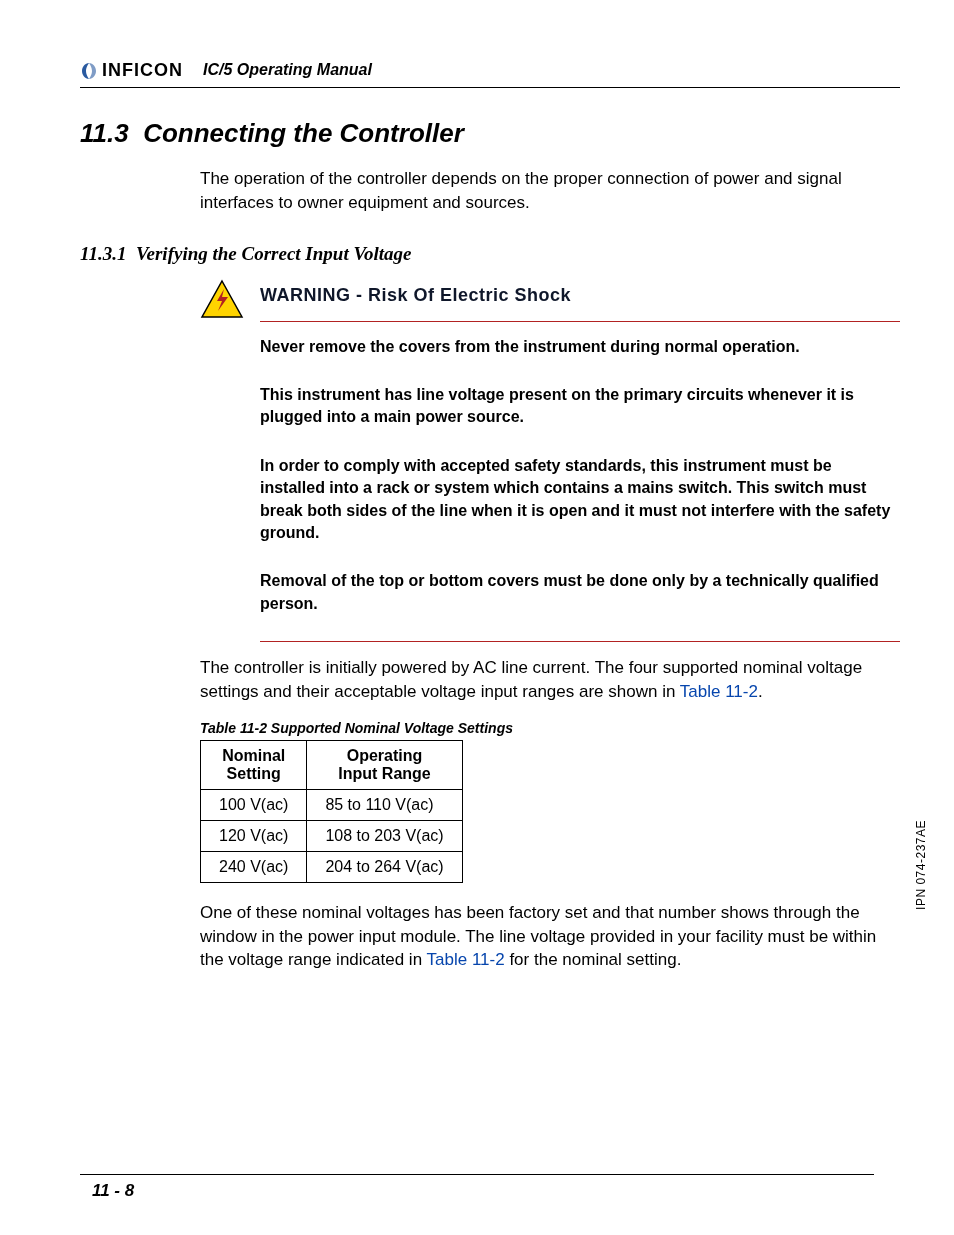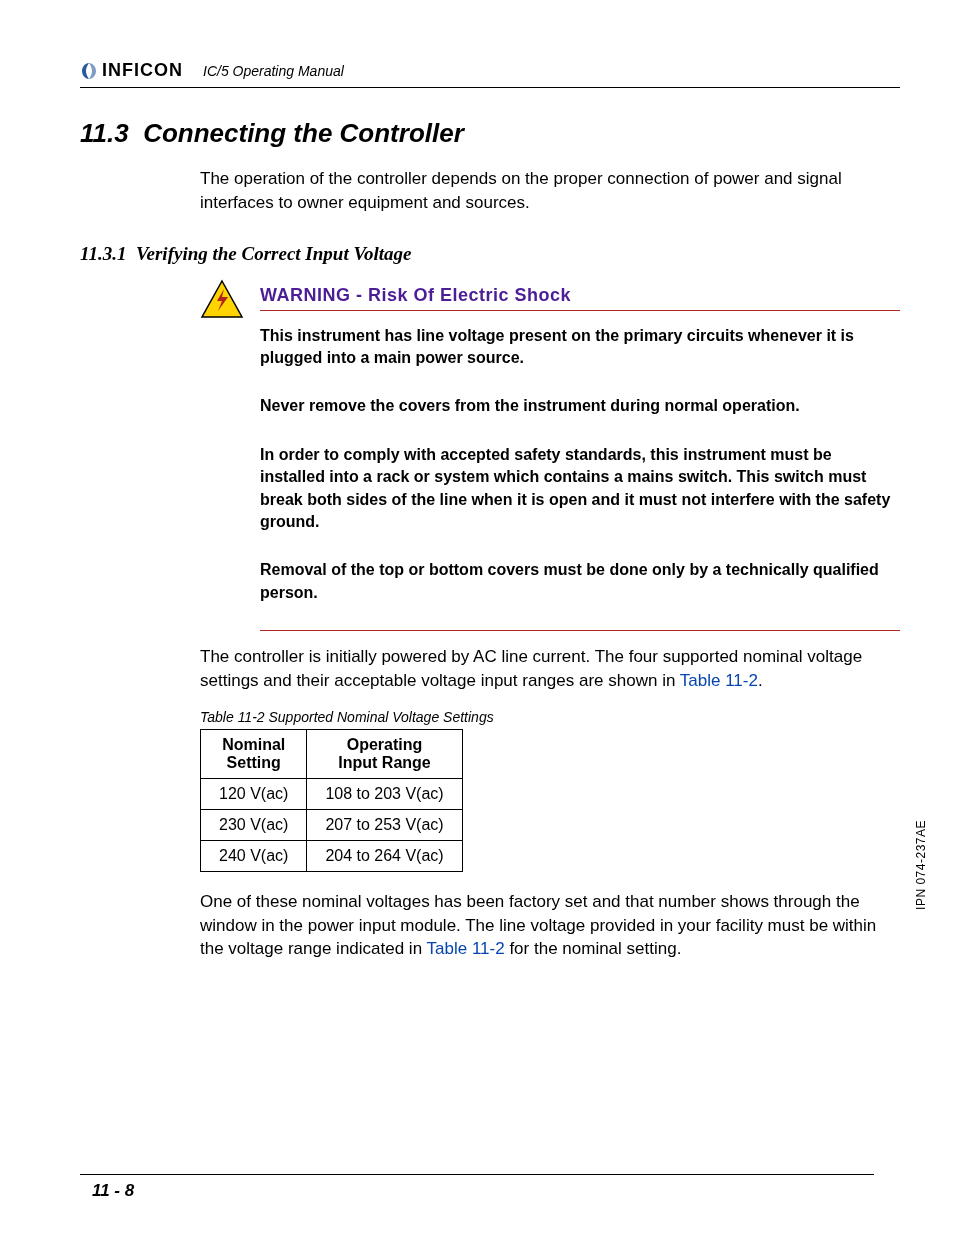--- a/index.html
+++ b/index.html
@@ -29,22 +29,22 @@
   .logo {
     display: flex;
     align-items: center;
     font-weight: bold;
     font-size: 18px;
     letter-spacing: 1px;
   }
   .logo svg { margin-right: 4px; }
   .manual-title {
     font-style: italic;
-    font-weight: normal;
-    font-size: 14px;
+    font-weight: bold;
+    font-size: 16px;
     margin-left: 20px;
     padding-bottom: 2px;
   }
   h1.section {
     font-size: 26px;
     font-style: italic;
     font-weight: bold;
     margin: 0 0 18px 0;
   }
   .intro {
@@ -64,25 +64,25 @@
     margin-left: 120px;
     position: relative;
     padding-left: 60px;
   }
   .warn-icon {
     position: absolute;
     left: 0;
     top: -6px;
   }
   .warning-title {
-    color: #4c1d95;
+    color: #0f172a;
     font-weight: bold;
     font-size: 18px;
     letter-spacing: 0.5px;
-    margin-bottom: 4px;
+    margin-bottom: 15px;
   }
   .warn-rule {
     border: none;
     border-top: 1.5px solid #b22222;
     margin: 0 0 14px 0;
     width: 100%;
   }
   .warn-body p {
     font-weight: bold;
     font-size: 16px;
@@ -92,21 +92,21 @@
   .post-warn {
     margin-left: 120px;
     font-size: 17px;
     line-height: 1.4;
     margin-top: 4px;
   }
   .link { color: #0645ad; }
   .table-caption {
     margin-left: 120px;
     font-style: italic;
-    font-weight: normal;
+    font-weight: bold;
     font-size: 14px;
     margin-top: 16px;
     margin-bottom: 4px;
   }
   table.voltages {
     margin-left: 120px;
     border-collapse: collapse;
     font-size: 16px;
   }
   table.voltages th, table.voltages td {
@@ -179,22 +179,22 @@
   <div class="warning-block">
     <div class="warn-icon">
       <svg width="44" height="40" viewBox="0 0 44 40">
         <polygon points="22,2 42,38 2,38" fill="#ffd400" stroke="#000" stroke-width="1.5"></polygon>
         <path d="M24 10 L17 22 L22 22 L18 32 L28 18 L22 18 Z" fill="#b22222"></path>
       </svg>
     </div>
     <div class="warning-title">WARNING - Risk Of Electric Shock</div>
     <hr class="warn-rule">
     <div class="warn-body">
+      <p>Never remove the covers from the instrument during normal operation.</p>
       <p>This instrument has line voltage present on the primary circuits whenever it is plugged into a main power source.</p>
-      <p>Never remove the covers from the instrument during normal operation.</p>
       <p>In order to comply with accepted safety standards, this instrument must be installed into a rack or system which contains a mains switch. This switch must break both sides of the line when it is open and it must not interfere with the safety ground.</p>
       <p>Removal of the top or bottom covers must be done only by a technically qualified person.</p>
     </div>
     <hr class="warn-rule">
   </div>
 
   <div class="post-warn">
     <span>The controller is initially powered by AC line current. The four supported nominal voltage settings and their acceptable voltage input ranges are shown in </span><span class="link">Table 11-2</span><span>.</span>
   </div>
 
@@ -208,26 +208,26 @@
           <span>Setting</span>
         </th>
         <th>
           <span>Operating</span><br>
           <span>Input Range</span>
         </th>
       </tr>
     </thead>
     <tbody>
       <tr>
+        <td>100 V(ac)</td>
+        <td>85 to 110 V(ac)</td>
+      </tr>
+      <tr>
         <td>120 V(ac)</td>
         <td>108 to 203 V(ac)</td>
-      </tr>
-      <tr>
-        <td>230 V(ac)</td>
-        <td>207 to 253 V(ac)</td>
       </tr>
       <tr>
         <td>240 V(ac)</td>
         <td>204 to 264 V(ac)</td>
       </tr>
     </tbody>
   </table>
 
   <div class="after-table">
     <span>One of these nominal voltages has been factory set and that number shows through the window in the power input module. The line voltage provided in your facility must be within the voltage range indicated in </span><span class="link">Table 11-2</span><span> for the nominal setting.</span>

